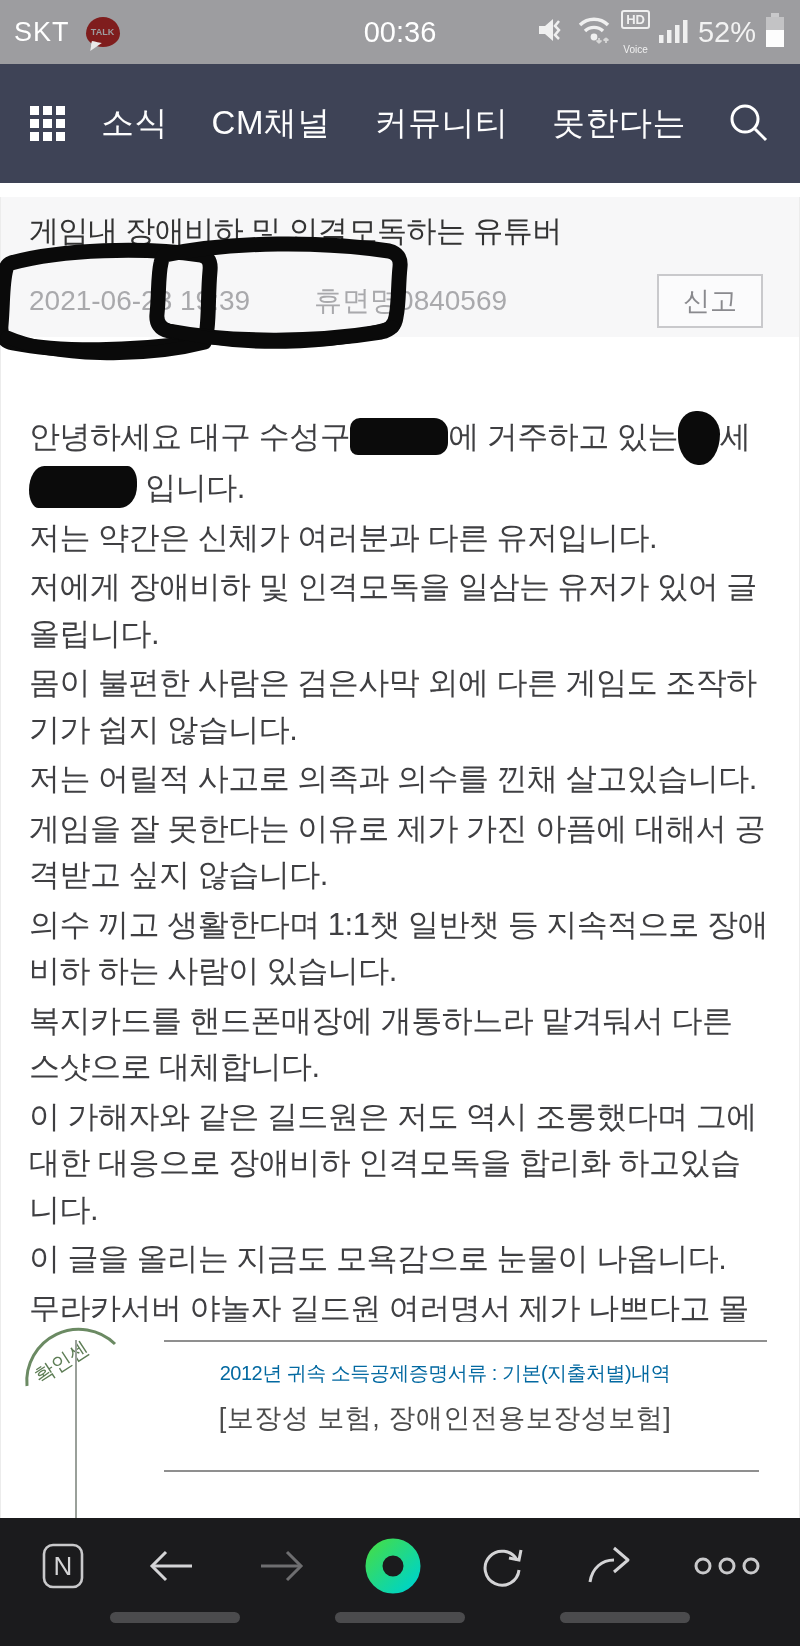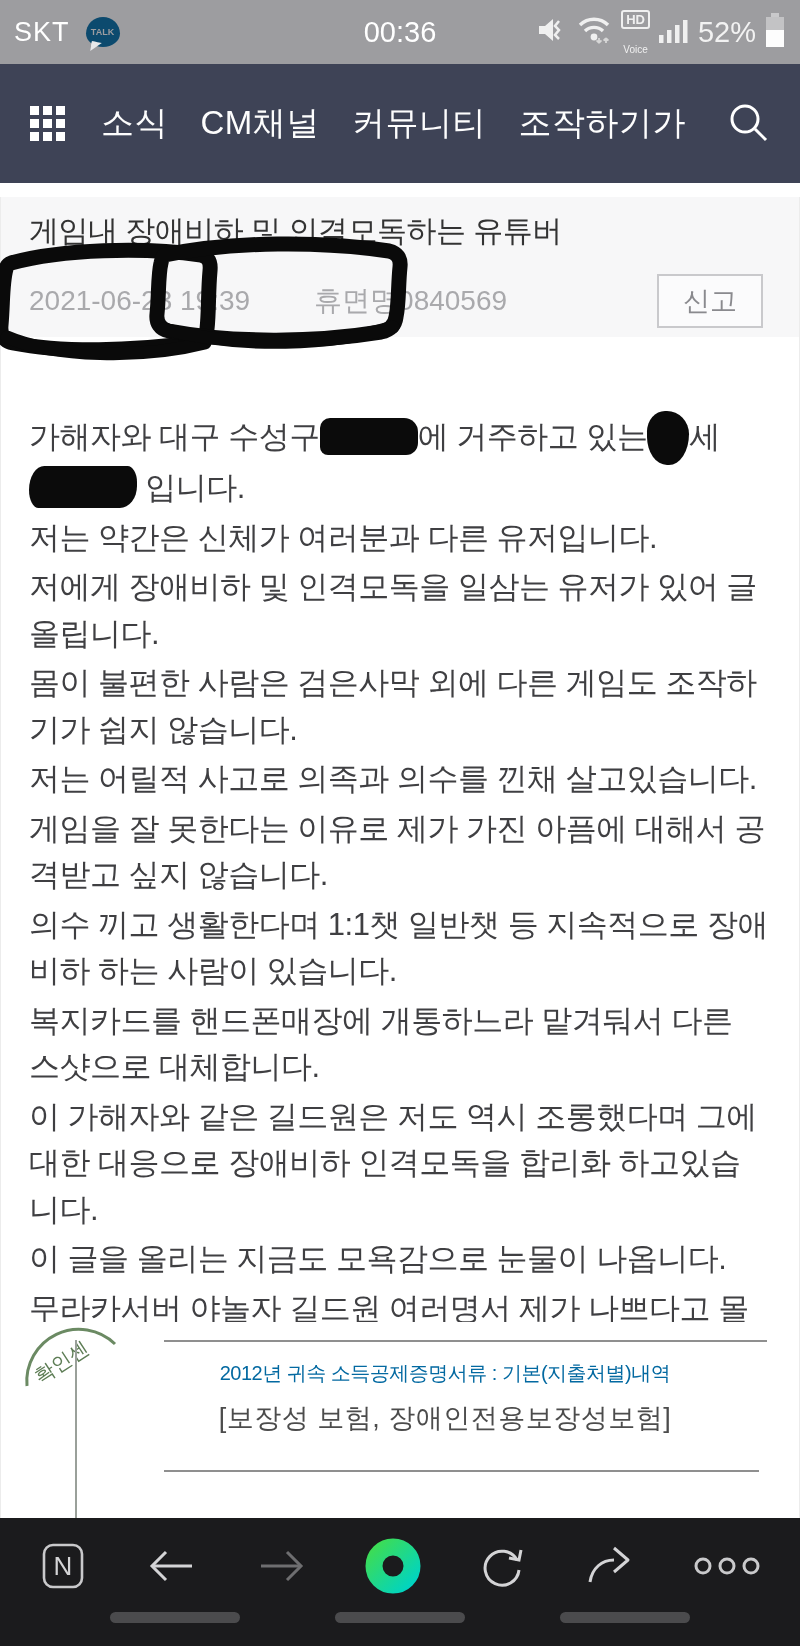--- a/index.html
+++ b/index.html
@@ -4,21 +4,21 @@
 <style>
   * { margin:0; padding:0; box-sizing:border-box; }
   html,body { width:800px; height:1646px; overflow:hidden; background:#fff;
     font-family:"Liberation Sans", sans-serif; }
   .screen { position:relative; width:800px; height:1646px; background:#fff; }
 
   
   .status-bar { height:64px; background:#9d9da0; display:flex; align-items:center;
     padding:0 14px; color:#fff; position:relative; }
   .carrier { font-size:27px; letter-spacing:1px; font-weight:400; }
-  .kakao { width:34px; height:30px; background:#0c4a6e; border-radius:50% 50% 50% 50%/55% 55% 45% 45%;
+  .kakao { width:34px; height:30px; background:#7f1d1d; border-radius:50% 50% 50% 50%/55% 55% 45% 45%;
     margin-left:16px; position:relative; display:flex; align-items:center; justify-content:center; }
   .kakao::after { content:""; position:absolute; left:5px; bottom:-5px; border:5px solid transparent;
     border-top-color:#e9e9ea; border-left-color:#e9e9ea; transform:rotate(10deg); }
   .kakao span { font-size:9px; color:#9d9da0; font-weight:bold; }
   .sb-time { position:absolute; left:0; right:0; text-align:center; font-size:29px; }
   .sb-right { margin-left:auto; display:flex; align-items:center; gap:8px; z-index:2; }
   .hdvoice { display:flex; flex-direction:column; align-items:center; line-height:1; }
   .hd-box { border:2px solid #f0f0f0; border-radius:3px; font-size:13px; font-weight:bold;
     padding:1px 3px; color:#f0f0f0; }
   .hd-sub { font-size:10px; color:#f0f0f0; margin-top:16px; }
@@ -139,21 +139,21 @@
         <i></i>
         <i></i>
         <i></i>
         <i></i>
         <i></i>
     </span>
     <span class="nav-items">
       <span class="nav-item">소식</span>
       <span class="nav-item">CM채널</span>
       <span class="nav-item">커뮤니티</span>
-      <span class="nav-item">조작하기가</span>
+      <span class="nav-item">못한다는</span>
     </span>
     <span class="search-icon">
       <svg width="44" height="44" viewBox="0 0 44 44">
         <circle cx="19" cy="19" r="13" stroke="#fff" stroke-width="3" fill="none"></circle>
         <line x1="29" y1="29" x2="40" y2="40" stroke="#fff" stroke-width="3"></line>
       </svg>
     </span>
   </div>
 
   <div class="gap-strip"></div>
@@ -173,21 +173,21 @@
       <path d="M172 24 C 240 10, 330 10, 396 20 C 404 22, 408 27, 407 36
                C 405 56, 406 72, 403 86 C 402 94, 397 99, 388 101
                C 320 112, 240 112, 176 100 C 167 98, 163 92, 164 83
                C 166 64, 165 44, 168 32 C 169 27, 170 25, 172 24 Z" fill="none" stroke="#0a0a0a" stroke-width="15" stroke-linejoin="round" stroke-linecap="round"></path>
       <path d="M14 106 C 60 126, 150 128, 212 112" fill="none" stroke="#0a0a0a" stroke-width="13" stroke-linecap="round"></path>
       <path d="M170 98 C 250 118, 340 114, 400 96" fill="none" stroke="#0a0a0a" stroke-width="13" stroke-linecap="round"></path>
     </svg>
   </div>
 
   <div class="post-body">
-    <p><span>가해자와 대구 수성구</span><span class="redact redact-a"></span><span>에 거주하고 있는</span><span class="redact redact-b"></span><span>세 </span><span class="redact redact-c"></span> <span>입니다.</span></p>
+    <p><span>안녕하세요 대구 수성구</span><span class="redact redact-a"></span><span>에 거주하고 있는</span><span class="redact redact-b"></span><span>세 </span><span class="redact redact-c"></span> <span>입니다.</span></p>
     <p>저는 약간은 신체가 여러분과 다른 유저입니다.</p>
     <p>저에게 장애비하 및 인격모독을 일삼는 유저가 있어 글 올립니다.</p>
     <p>몸이 불편한 사람은 검은사막 외에 다른 게임도 조작하기가 쉽지 않습니다.</p>
     <p>저는 어릴적 사고로 의족과 의수를 낀채 살고있습니다.</p>
     <p>게임을 잘 못한다는 이유로 제가 가진 아픔에 대해서 공격받고 싶지 않습니다.</p>
     <p>의수 끼고 생활한다며 1:1챗 일반챗 등 지속적으로 장애비하 하는 사람이 있습니다.</p>
     <p>복지카드를 핸드폰매장에 개통하느라 맡겨둬서 다른 스샷으로 대체합니다.</p>
     <p>이 가해자와 같은 길드원은 저도 역시 조롱했다며 그에 대한 대응으로 장애비하 인격모독을 합리화 하고있습니다.</p>
     <p>이 글을 올리는 지금도 모욕감으로 눈물이 나옵니다.</p>
     <p>무라카서버 야놀자 길드원 여러명서 제가 나쁘다고 몰아가는 중이라 글 올립니다.</p>

